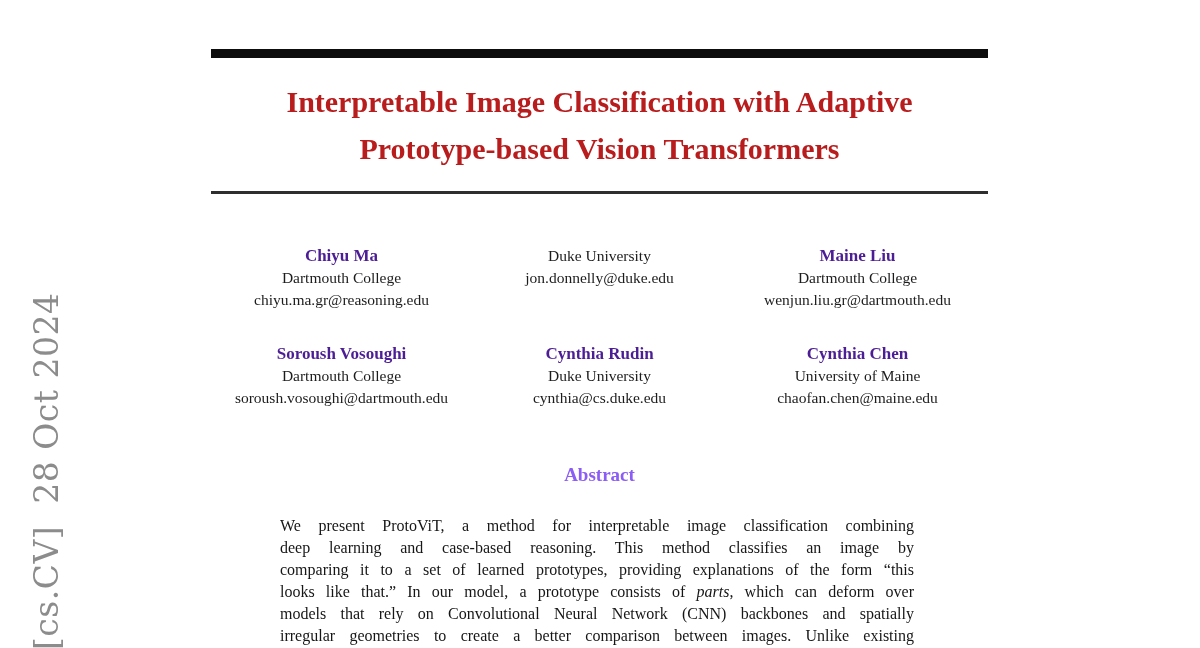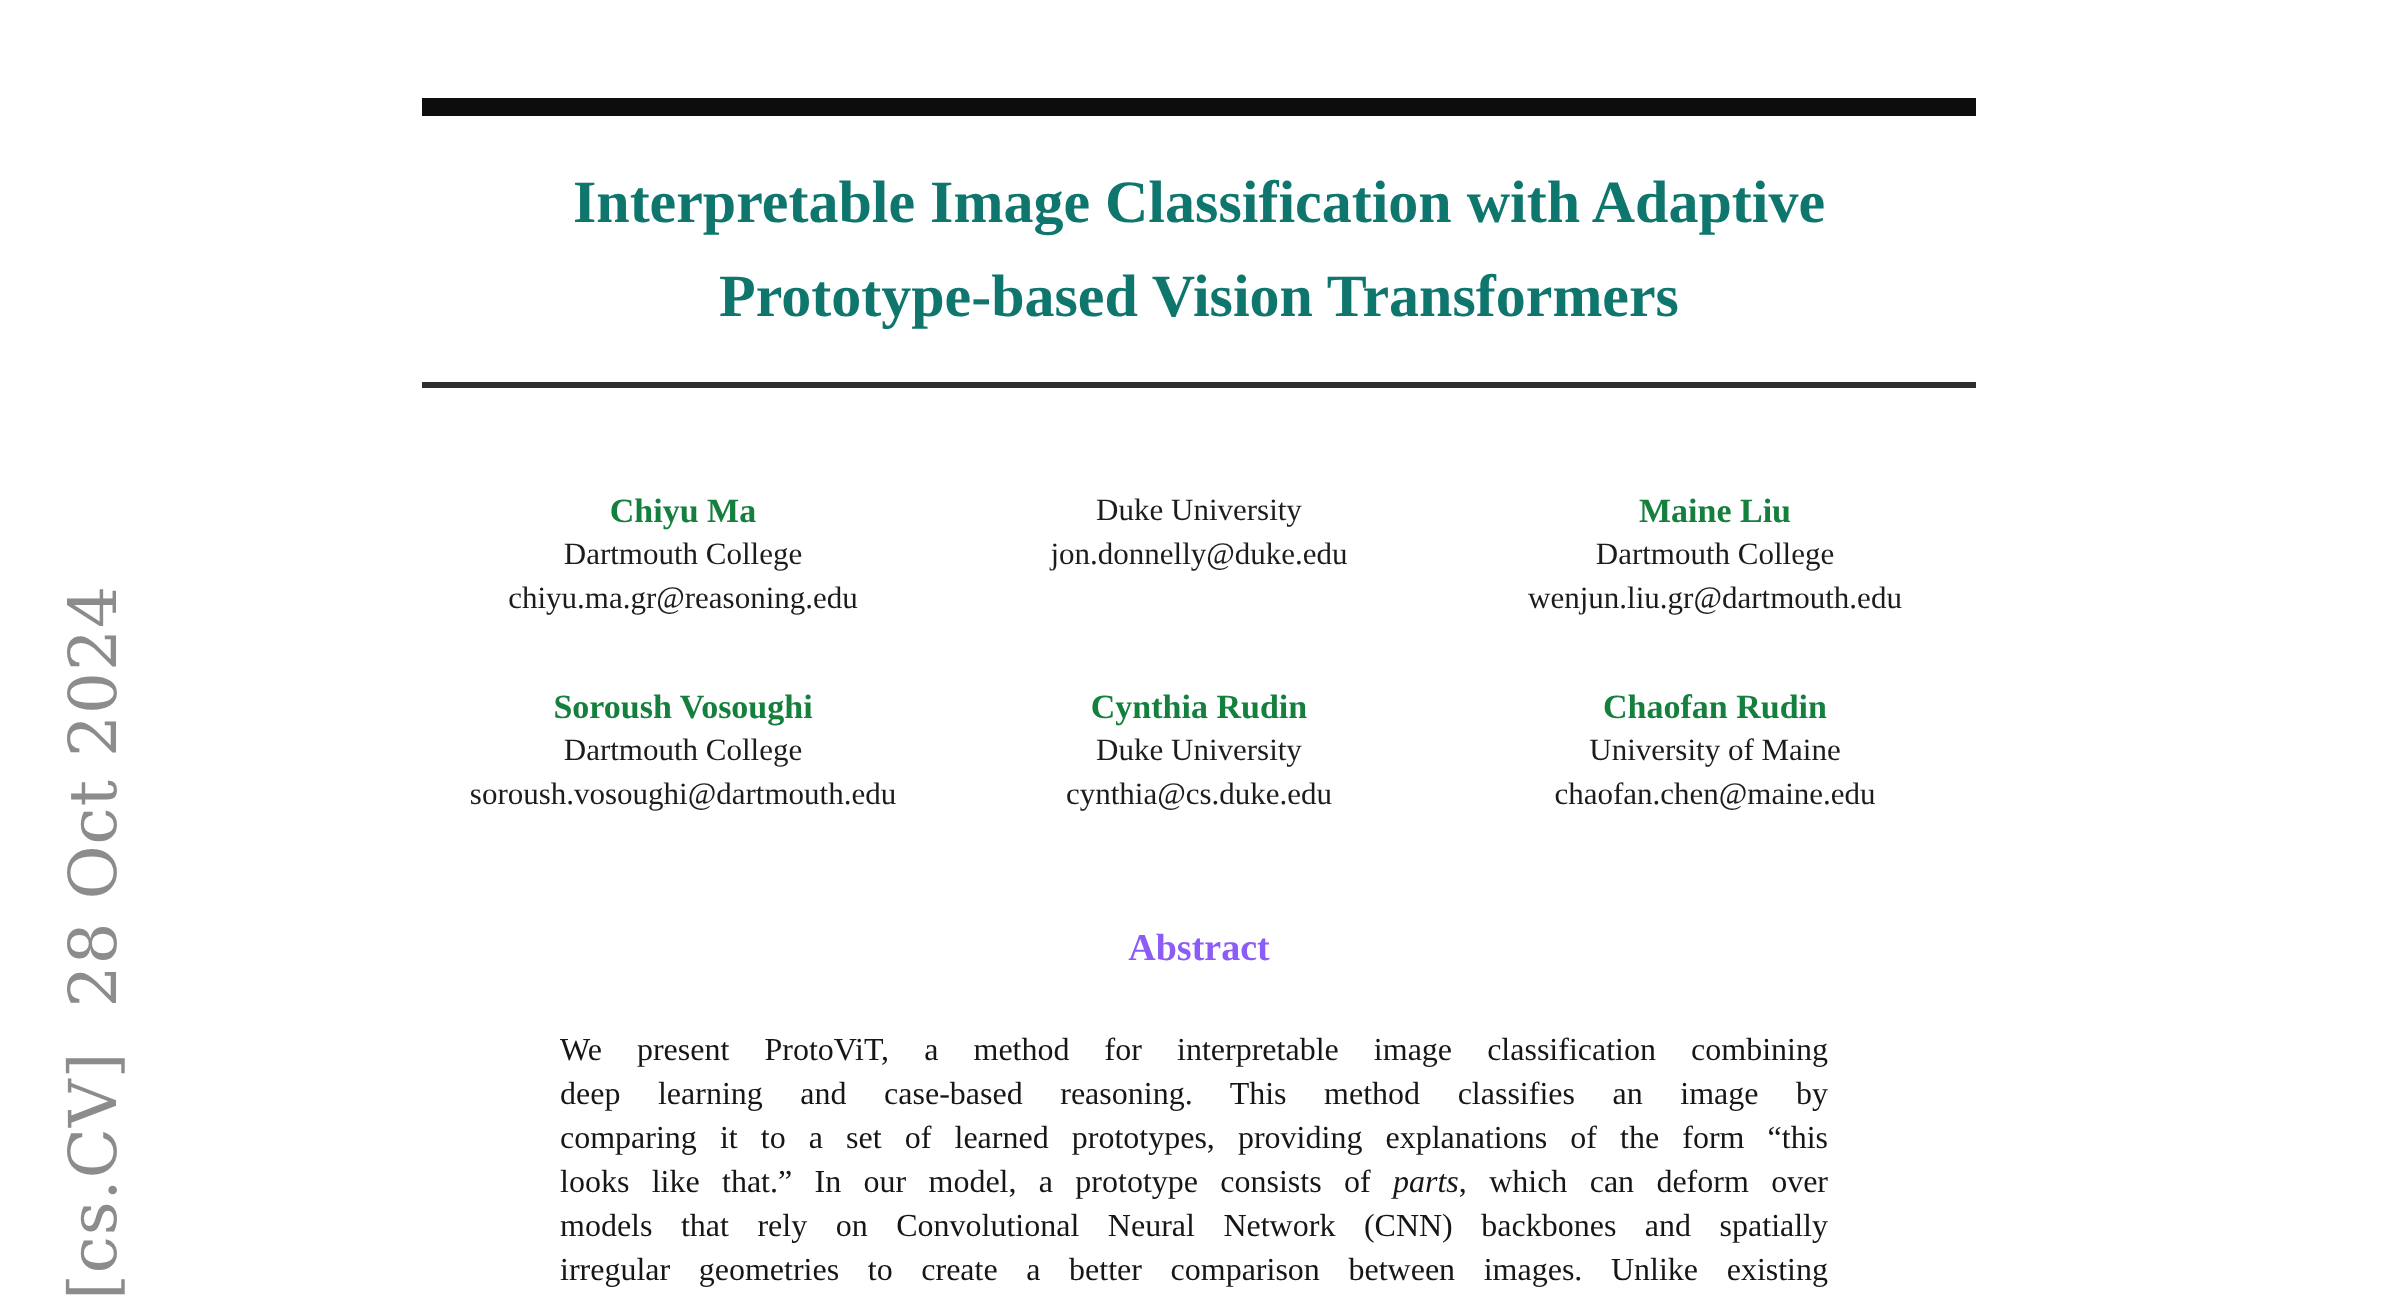--- a/index.html
+++ b/index.html
@@ -40,42 +40,42 @@
 
   .title {
     position: absolute;
     left: 211px; top: 78px;
     width: 777px;
     margin: 0;
     font-size: 30px;
     font-weight: bold;
     line-height: 47px;
     text-align: center;
-    color: #0f766e;
+    color: #b91c1c;
   }
   .title .tl { display: block; }
 
   .authors {
     position: absolute;
     left: 211px; top: 245px;
     width: 777px;
     display: flex;
     flex-direction: column;
     gap: 32px;
   }
   .author-row {
     display: flex;
     justify-content: center;
     gap: 6px;
   }
   .author {
     width: 252px;
     text-align: center;
   }
-  .author .name  { font-size: 17px; font-weight: bold; line-height: 22px; color: #15803d; }
+  .author .name  { font-size: 17px; font-weight: bold; line-height: 22px; color: #4c1d95; }
   .author .affil { font-size: 15.5px; line-height: 22px; }
   .author .email { font-size: 15.5px; line-height: 22px; }
 
   .abstract-heading {
     position: absolute;
     left: 211px; top: 463px;
     width: 777px;
     text-align: center;
     font-size: 19px;
     font-weight: bold;
@@ -135,21 +135,21 @@
         <div class="name">Soroush Vosoughi</div>
         <div class="affil">Dartmouth College</div>
         <div class="email">soroush.vosoughi@dartmouth.edu</div>
       </div>
       <div class="author">
         <div class="name">Cynthia Rudin</div>
         <div class="affil">Duke University</div>
         <div class="email">cynthia@cs.duke.edu</div>
       </div>
       <div class="author">
-        <div class="name">Chaofan Rudin</div>
+        <div class="name">Cynthia Chen</div>
         <div class="affil">University of Maine</div>
         <div class="email">chaofan.chen@maine.edu</div>
       </div>
     </div>
   </div>
 
   <div class="abstract-heading">Abstract</div>
 
   <div class="abstract-body">
     <div class="abs-line">We present ProtoViT, a method for interpretable image classification combining</div>

